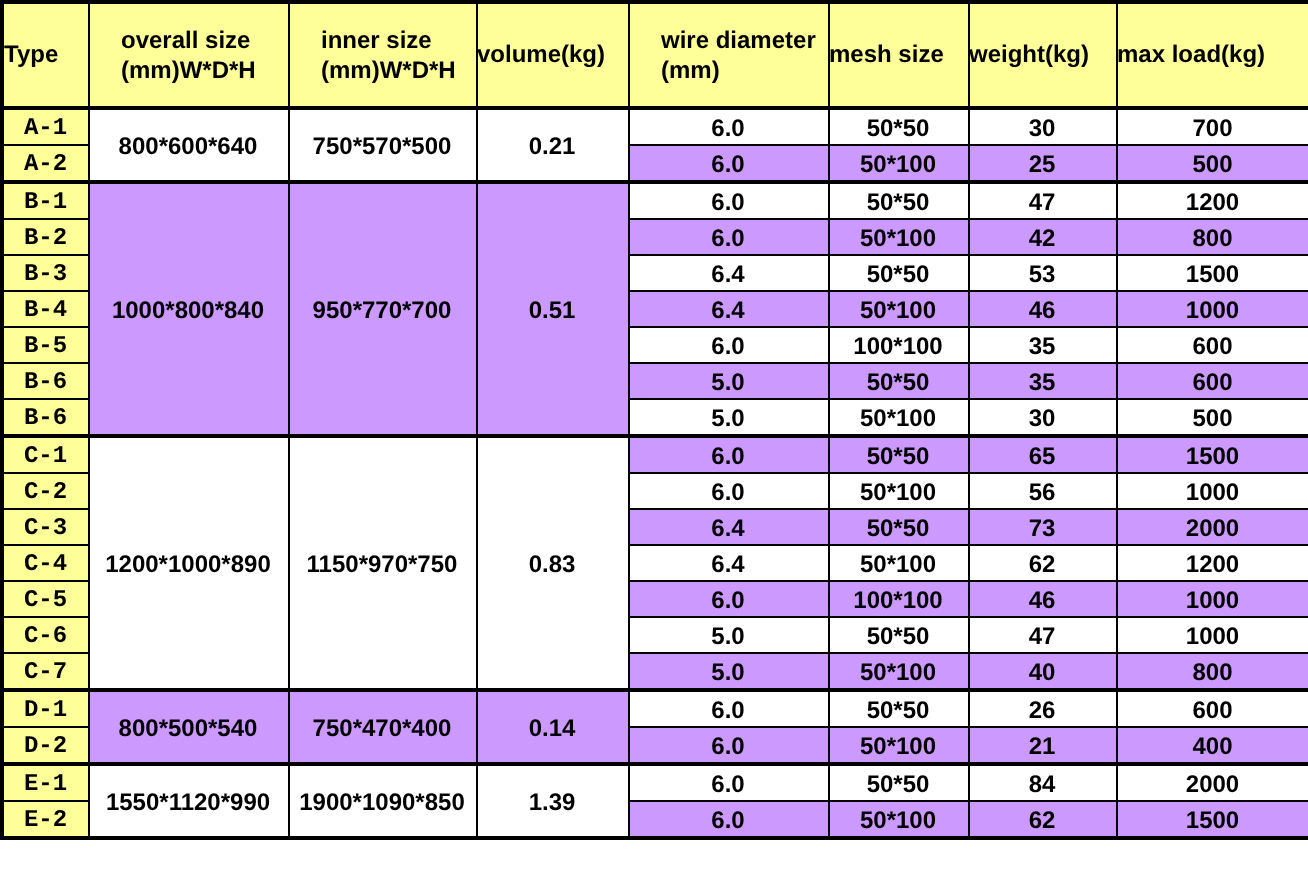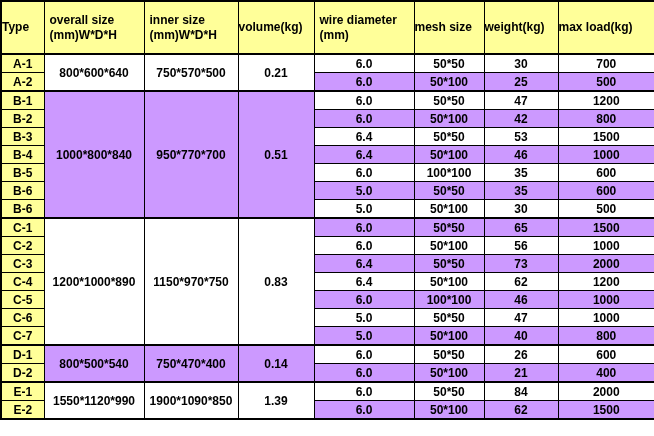--- a/index.html
+++ b/index.html
@@ -26,30 +26,30 @@
     background: var(--header-bg, #FFFF99);
     height: 51px;
     font-size: 12px;
     line-height: 1.25;
     text-align: left;
     vertical-align: middle;
     border-bottom: 2px solid var(--border, #000);
   }
   .spec thead th.left {
     text-align: left;
-    padding-left: 5px;
+    padding-left: 16px;
     padding-right: 2px;
   }
   .spec tbody td {
     height: 17px;
     font-size: 12px;
     text-align: center;
     vertical-align: middle;
   }
-  .spec td.type-cell { background: var(--header-bg, #FFFF99); }
+  .spec td.type-cell { background: var(--header-bg, #FFFF99); font-family: Liberation Mono, monospace; }
   .spec td.bg-white { background: var(--white, #FFFFFF); }
   .spec td.bg-purple { background: var(--purple, #CC99FF); }
   .spec tr.group-start td { border-top: 2px solid var(--border, #000); }
 </style>
 </head>
 <body>
 
 <table class="spec">
   <colgroup>
     <col style="width:43px">

